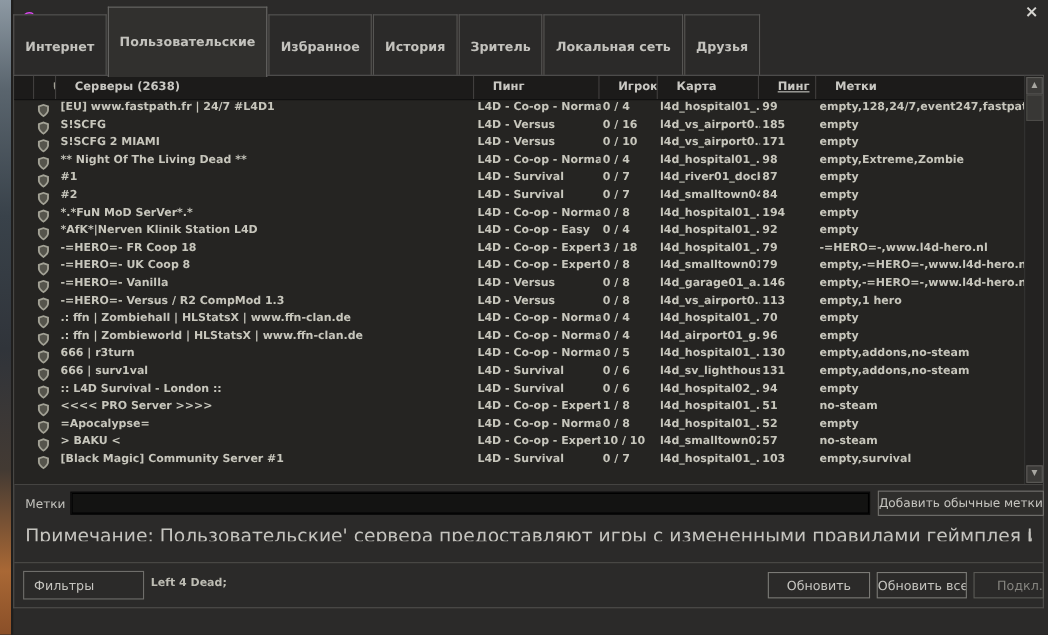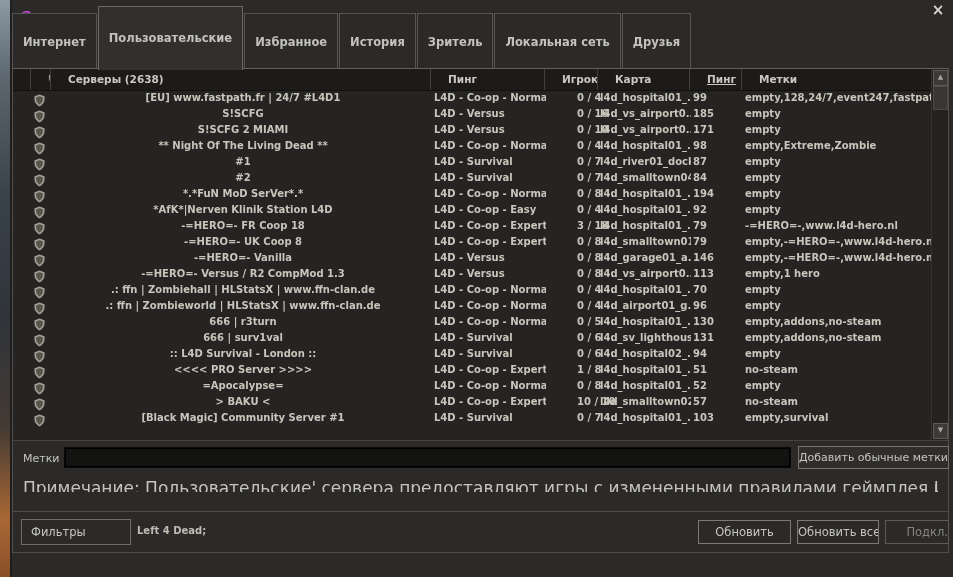--- a/index.html
+++ b/index.html
@@ -34,23 +34,23 @@
   .thead{position:absolute;left:0;top:0;width:935px;height:21px;background:#1c1b1a;
     border-bottom:1px solid #111;color:#c9c8c3;font-size:10.5px;font-weight:bold;}
   .thead .h{position:absolute;top:0;bottom:0;padding:4px 0 0 17px;border-left:1px solid #413f3e;
     overflow:hidden;white-space:nowrap;box-sizing:border-box;}
   .thead .h.first{border-left:none;}
   .rows{position:absolute;left:0;top:21px;width:935px;height:349px;overflow:hidden;}
   .row{position:relative;height:16px;width:935px;}
   .row .cell{position:absolute;top:2px;height:13px;overflow:hidden;white-space:nowrap;
     font-size:10px;font-weight:bold;color:#c7c6bc;letter-spacing:0;}
   .c-shield{position:absolute;left:20px;top:2px;width:13px;height:13px;}
-  .c-name{left:42px;width:376px;text-align:center;}
+  .c-name{left:42px;width:376px;}
   .c-game{left:421px;width:112px;}
-  .c-players{left:535px;width:50px;margin-left:29px;}
+  .c-players{left:535px;width:50px;}
   .c-map{left:587px;width:91px;}
   .c-ping{left:680px;width:50px;}
   .c-tags{left:732px;width:189px;}
 
   
   .h-lock{left:0;width:17px;}
   .h-shield{left:17px;width:20px;}
   .h-servers{left:37px;width:380px;}
   .h-game{left:417px;width:114px;}
   .h-players{left:531px;width:53px;}

